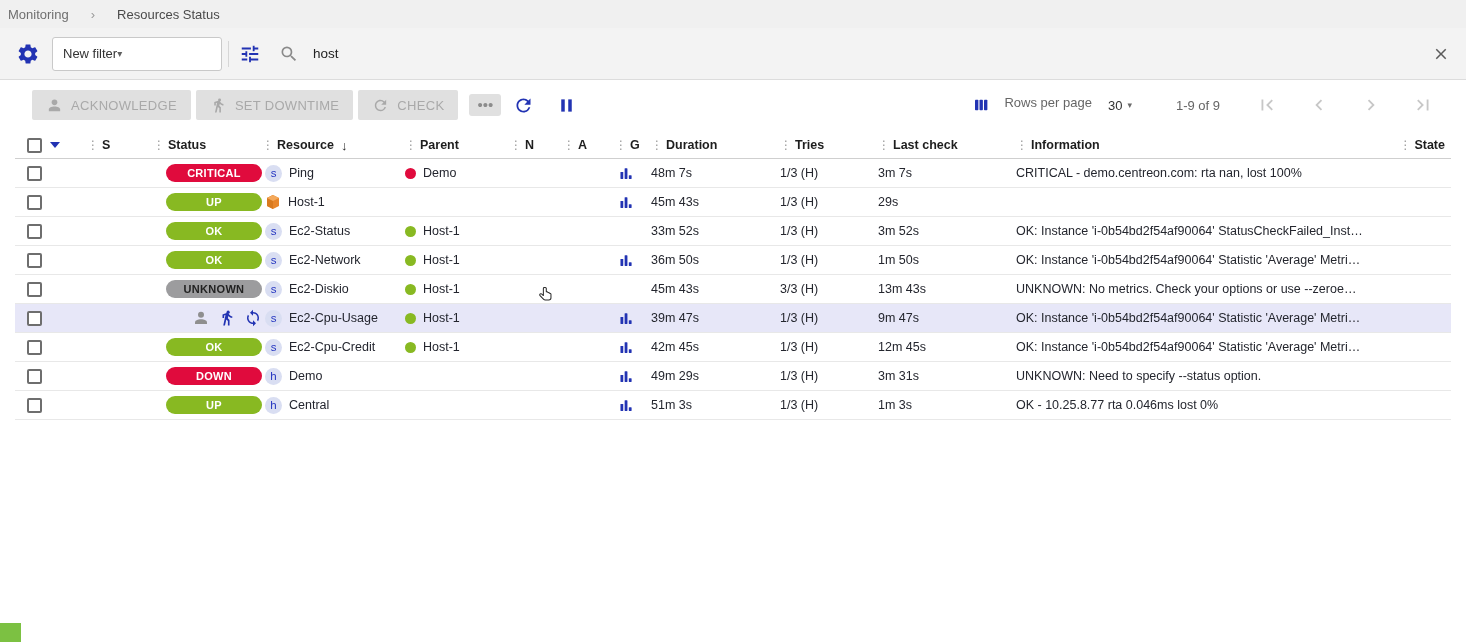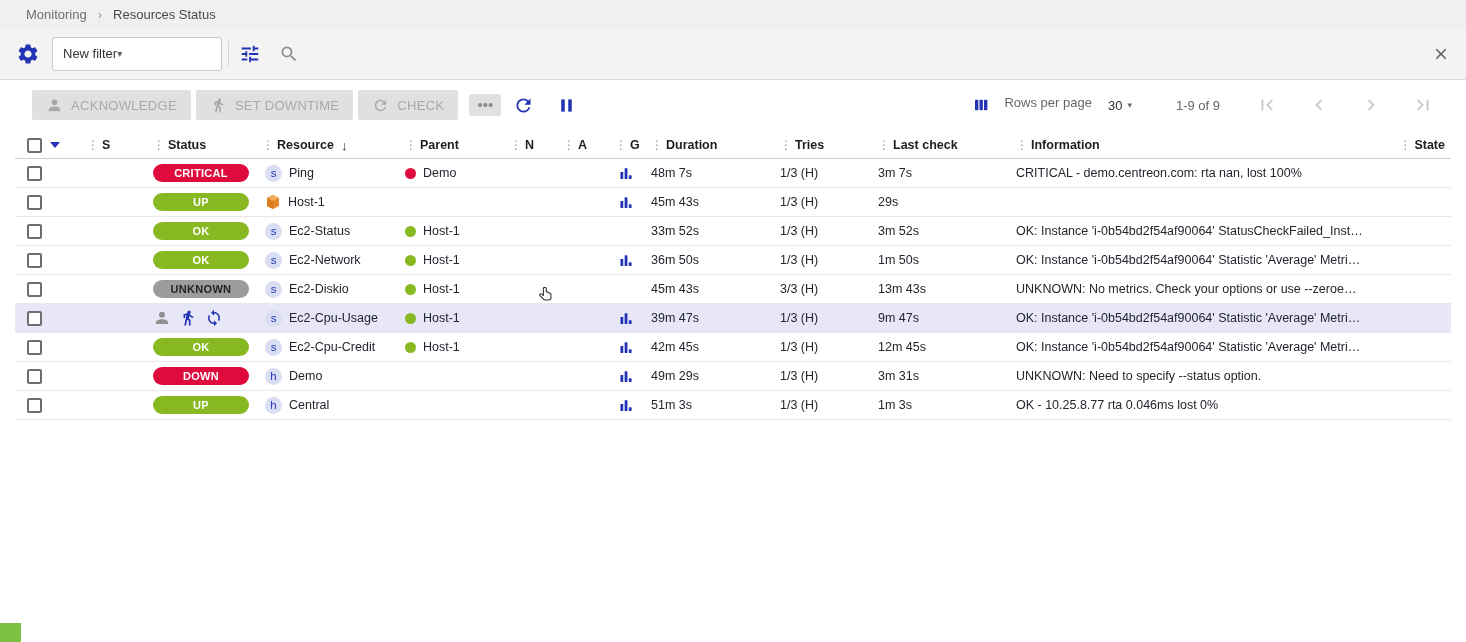--- a/index.html
+++ b/index.html
@@ -5,21 +5,21 @@
   * { box-sizing: border-box; }
   html,body { margin:0; padding:0; }
   body {
     width:1466px; height:642px; overflow:hidden; position:relative;
     font-family:"Liberation Sans","DejaVu Sans",sans-serif;
     background:#ffffff; color:#222;
   }
   svg { display:block; }
 
   
-  .breadcrumb-bar { height:28px; background:#f0f0f0; display:flex; align-items:center; padding:0 26px; gap:11px; font-size:13px; }
+  .breadcrumb-bar { height:28px; background:#f0f0f0; display:flex; align-items:center; padding:0 8px; gap:22px; font-size:13px; }
   .crumb-dim { color:#6f6f6f; }
   .crumb { color:#4a4a4a; }
   .crumb-sep { color:#9a9a9a; font-size:13px; }
 
   
   .filter-bar { height:52px; background:#f3f3f3; border-bottom:1px solid #dcdcdc; display:flex; align-items:center; padding:0 16px; }
   .gear-wrap svg { width:24px; height:24px; fill:#2233b3; }
   .filter-select { width:170px; height:34px; margin-left:12px; background:#fff; border:1px solid #c9c9c9; border-radius:3px;
     display:flex; align-items:center; padding:0 10px; font-size:13px; color:#333; }
   .select-caret { color:#5f5f5f; font-size:10px; }
@@ -60,21 +60,21 @@
   .hdr-caret { width:0; height:0; border-left:5px solid transparent; border-right:5px solid transparent;
     border-top:6px solid #2233b3; }
   .sort-arrow { margin-left:7px; font-size:13px; color:#1e1e1e; font-weight:normal; }
 
   .tr { display:flex; align-items:center; height:29px; border-bottom:1px solid #e8e8e8; background:#fff; }
   .tr.highlight { background:#e7e7f8; }
   .td { font-size:12.5px; color:#24262e; overflow:hidden; white-space:nowrap; text-overflow:ellipsis; }
 
   .c-check { width:70px; display:flex; align-items:center; padding-left:12px; gap:8px; flex:none; }
   .c-s     { width:68px;  flex:none; padding-left:2px; }
-  .c-status{ width:109px; flex:none; display:flex; align-items:center; justify-content:flex-start; gap:8px; }
+  .c-status{ width:109px; flex:none; display:flex; align-items:center; justify-content:flex-end; gap:8px; }
   .c-res   { width:143px; flex:none; display:flex; align-items:center; gap:7px; padding-left:3px; }
   .c-parent{ width:105px; flex:none; display:flex; align-items:center; gap:7px; }
   .c-n     { width:53px;  flex:none; }
   .c-a     { width:52px;  flex:none; }
   .c-g     { width:33px;  flex:none; display:flex; align-items:center; }
   .c-dur   { width:130px; flex:none; padding-left:3px; }
   .c-tries { width:98px;  flex:none; padding-left:2px; }
   .c-last  { width:132px; flex:none; padding-left:2px; }
   .c-info  { flex:1; min-width:0; padding-left:8px; padding-right:10px; }
   .c-state { width:78px; flex:none; justify-content:flex-end; display:flex; padding-right:6px; }
@@ -120,20 +120,21 @@
     <svg viewBox="0 0 24 24">
         <path d="M3 17v2h6v-2H3zM3 5v2h10V5H3zm10 16v-2h8v-2h-8v-2h-2v6h2zM7 9v2H3v2h4v2h2V9H7zm14 4v-2H11v2h10zm-6-4h2V7h4V5h-4V3h-2v6z"></path>
       </svg>
   </button>
   <div class="search-wrap">
     <span class="mag">
       <svg viewBox="0 0 24 24">
           <path d="M15.5 14h-.79l-.28-.27A6.47 6.47 0 0 0 16 9.5 6.5 6.5 0 1 0 9.5 16c1.61 0 3.09-.59 4.23-1.57l.27.28v.79l5 4.99L20.49 19l-4.99-5zm-6 0C7.01 14 5 11.99 5 9.5S7.01 5 9.5 5 14 7.01 14 9.5 11.99 14 9.5 14z"></path>
         </svg>
     </span>
+    <input class="search-input" type="text" value="host" style="">
   </div>
   <button class="iconbtn clear-wrap">
     <svg viewBox="0 0 24 24">
         <path d="M19 6.41 17.59 5 12 10.59 6.41 5 5 6.41 10.59 12 5 17.59 6.41 19 12 13.41 17.59 19 19 17.59 13.41 12z"></path>
       </svg>
   </button>
 </div>
 
 <div class="toolbar">
   <button class="btn" disabled="">

